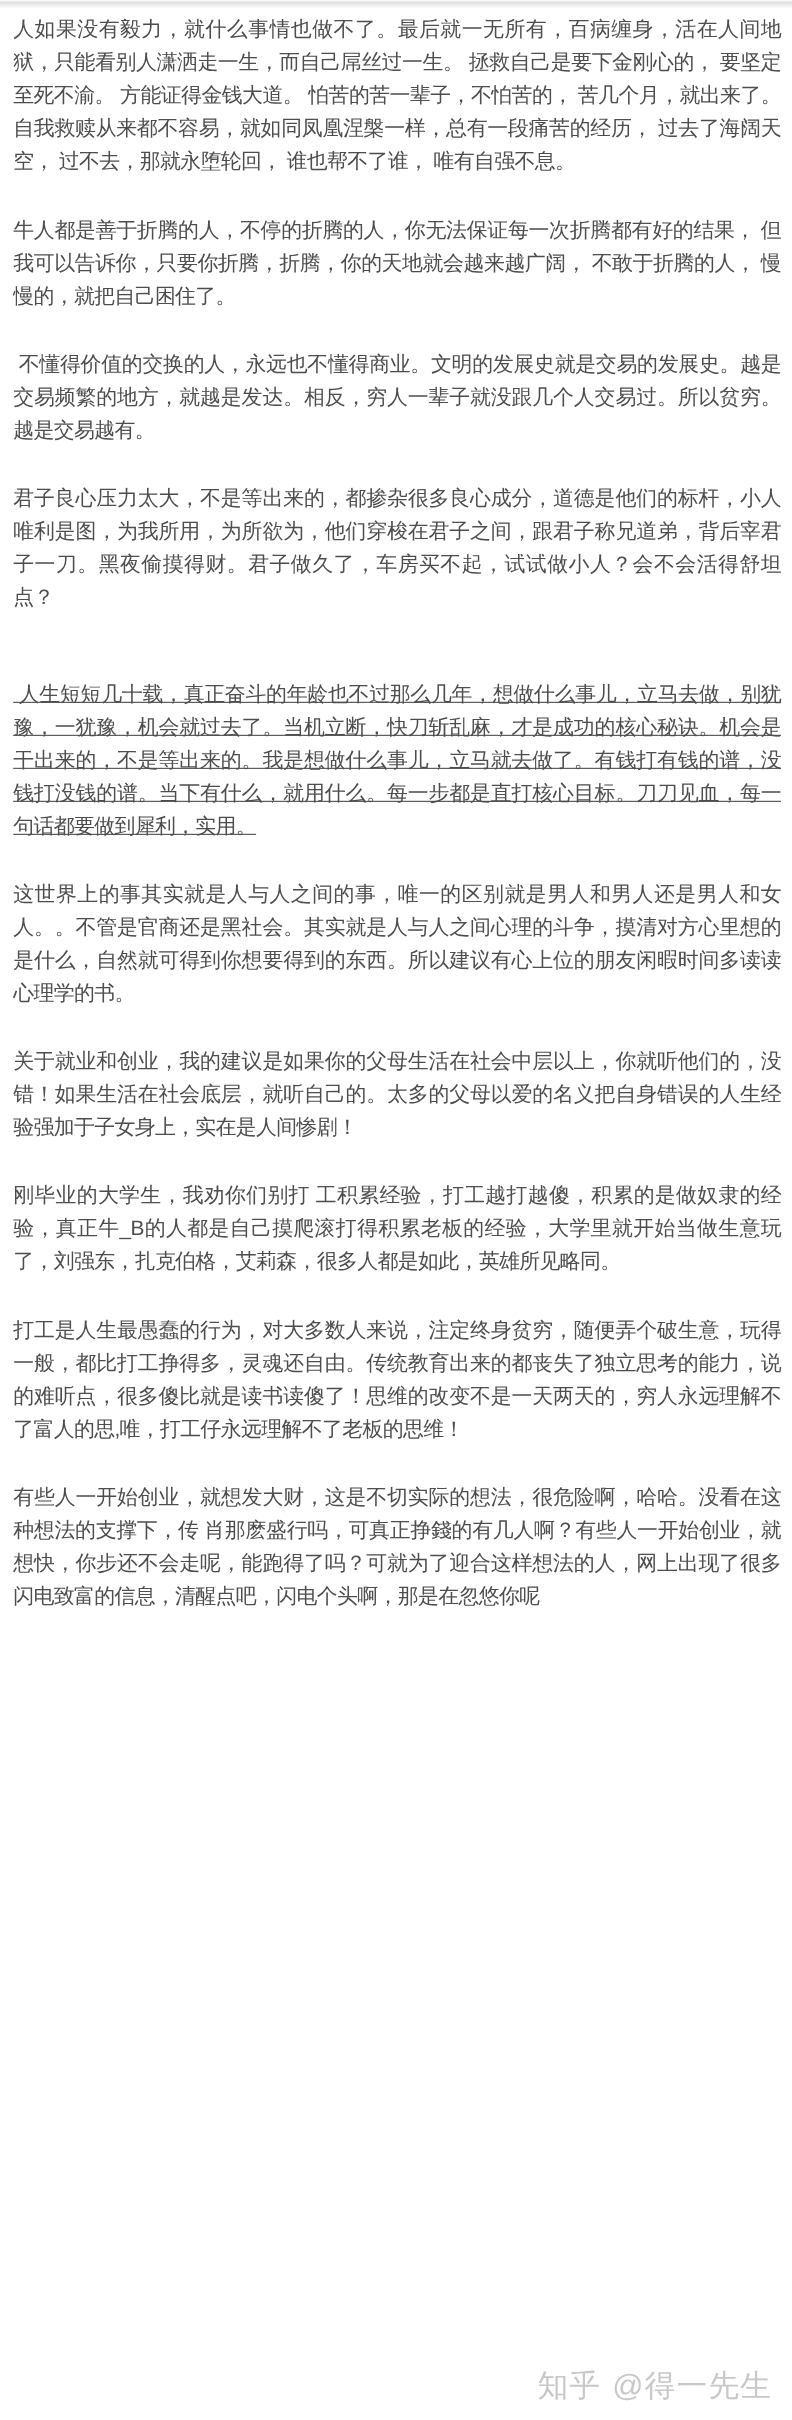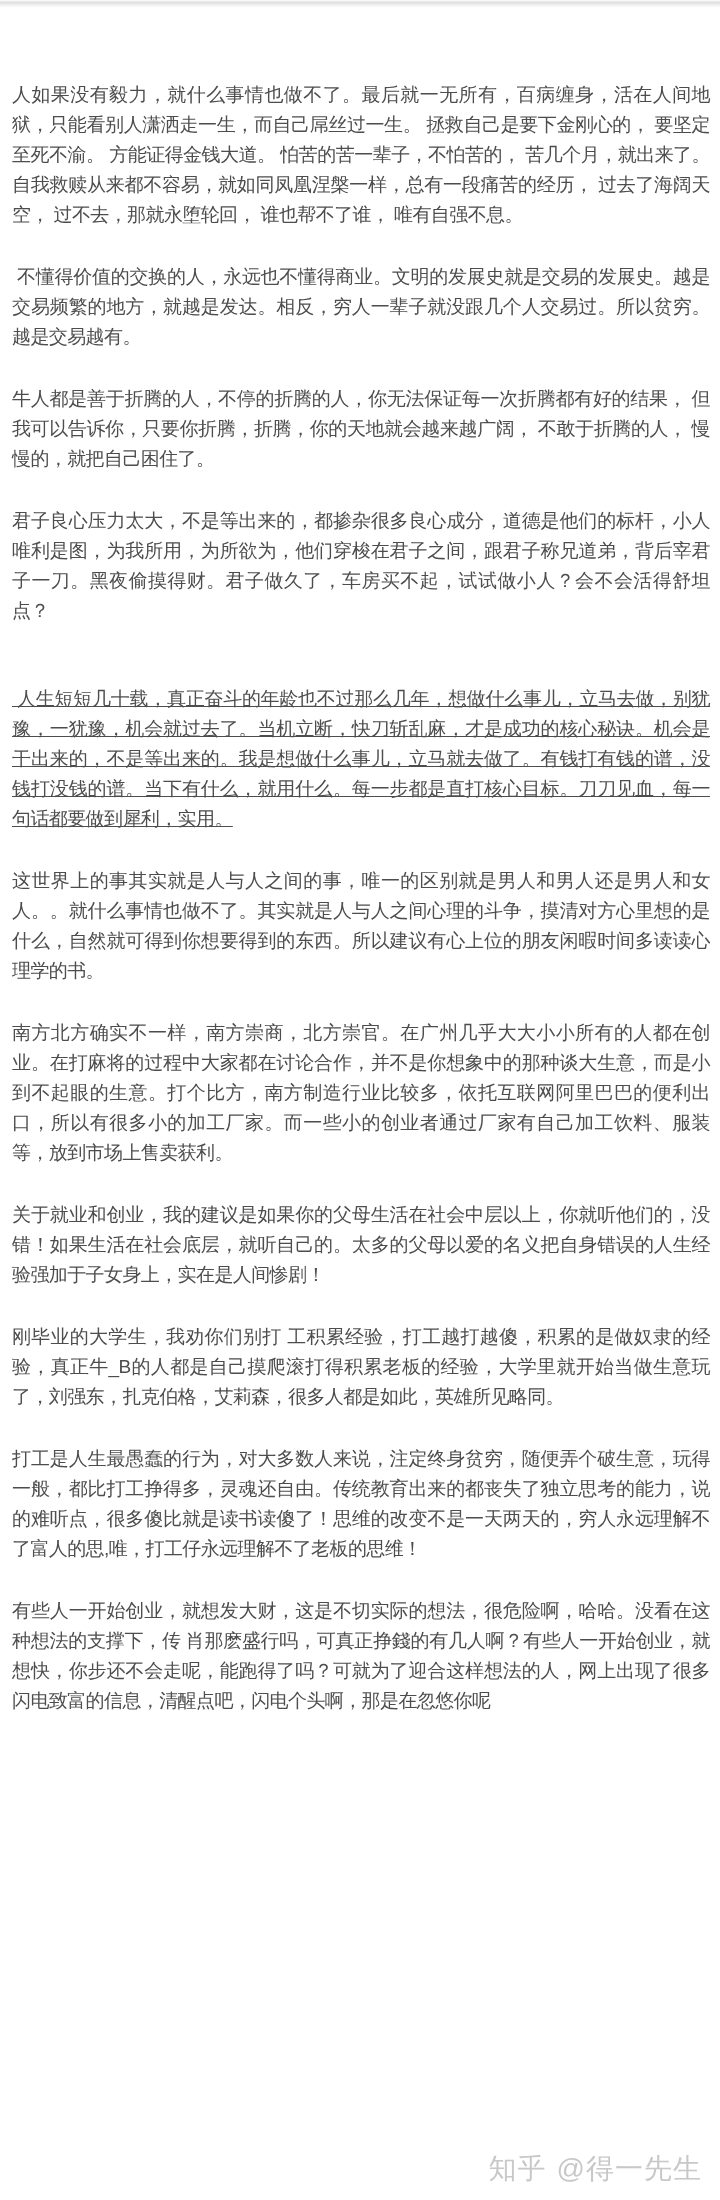--- a/index.html
+++ b/index.html
@@ -15,26 +15,25 @@
     font-family: "Liberation Sans", "DejaVu Sans", sans-serif;
   }
   .top-shade {
     position: absolute;
     top: 0; left: 0; right: 0;
     height: 8px;
     background: linear-gradient(180deg, #ffffff 0%, #dfdfdf 30%, #f2f2f2 65%, #ffffff 100%);
   }
   .article {
     position: relative;
-    padding: 32px 10px 0 12px;
+    padding: 13px 10px 0 12px;
     color: #4d4d4d;
     font-size: 19px;
     letter-spacing: -0.6px;
     line-height: 30px;
-    margin-top: 48px;
   }
   .article p {
     margin: 0 0 32px 0;
     white-space: pre-wrap;
     word-break: break-all;
     text-align: justify;
   }
   .article p.sp1 { margin-top: 28px; }
   .article p.sp2 { margin-top: 58px; text-decoration: underline; }
   .watermark {
@@ -48,26 +47,25 @@
   }
   .watermark .brand { margin-right: 10px; }
 </style>
 </head>
 <body>
 
 <div class="top-shade"></div>
 
 <div class="article">
   <p>人如果没有毅力，就什么事情也做不了。最后就一无所有，百病缠身，活在人间地狱，只能看别人潇洒走一生，而自己屌丝过一生。 拯救自己是要下金刚心的， 要坚定至死不渝。 方能证得金钱大道。 怕苦的苦一辈子，不怕苦的， 苦几个月，就出来了。自我救赎从来都不容易，就如同凤凰涅槃一样，总有一段痛苦的经历， 过去了海阔天空， 过不去，那就永堕轮回， 谁也帮不了谁， 唯有自强不息。</p>
+  <p>牛人都是善于折腾的人，不停的折腾的人，你无法保证每一次折腾都有好的结果， 但我可以告诉你，只要你折腾，折腾，你的天地就会越来越广阔， 不敢于折腾的人， 慢慢的，就把自己困住了。</p>
   <p> 不懂得价值的交换的人，永远也不懂得商业。文明的发展史就是交易的发展史。越是交易频繁的地方，就越是发达。相反，穷人一辈子就没跟几个人交易过。所以贫穷。 越是交易越有。</p>
-  <p>牛人都是善于折腾的人，不停的折腾的人，你无法保证每一次折腾都有好的结果， 但我可以告诉你，只要你折腾，折腾，你的天地就会越来越广阔， 不敢于折腾的人， 慢慢的，就把自己困住了。</p>
   <p class="sp1">君子良心压力太大，不是等出来的，都掺杂很多良心成分，道德是他们的标杆，小人唯利是图，为我所用，为所欲为，他们穿梭在君子之间，跟君子称兄道弟，背后宰君子一刀。黑夜偷摸得财。君子做久了，车房买不起，试试做小人？会不会活得舒坦点？</p>
   <p class="sp2"> 人生短短几十载，真正奋斗的年龄也不过那么几年，想做什么事儿，立马去做，别犹豫，一犹豫，机会就过去了。当机立断，快刀斩乱麻，才是成功的核心秘诀。机会是干出来的，不是等出来的。我是想做什么事儿，立马就去做了。有钱打有钱的谱，没钱打没钱的谱。当下有什么，就用什么。每一步都是直打核心目标。刀刀见血，每一句话都要做到犀利，实用。</p>
-  <p class="sp1">这世界上的事其实就是人与人之间的事，唯一的区别就是男人和男人还是男人和女人。。就什么事情也做不了。其实就是人与人之间心理的斗争，摸清对方心里想的是什么，自然就可得到你想要得到的东西。所以建议有心上位的朋友闲暇时间多读读心理学的书。</p>
-  <p class="sp1">南方北方确实不一样，南方崇商，北方崇官。在广州几乎大大小小所有的人都在创业。在打麻将的过程中大家都在讨论合作，并不是你想象中的那种谈大生意，而是小到不起眼的生意。打个比方，南方制造行业比较多，依托互联网阿里巴巴的便利出口，所以有很多小的加工厂家。而一些小的创业者通过厂家有自己加工饮料、服装等，放到市场上售卖获利。</p>
+  <p class="sp1">这世界上的事其实就是人与人之间的事，唯一的区别就是男人和男人还是男人和女人。。不管是官商还是黑社会。其实就是人与人之间心理的斗争，摸清对方心里想的是什么，自然就可得到你想要得到的东西。所以建议有心上位的朋友闲暇时间多读读心理学的书。</p>
   <p>关于就业和创业，我的建议是如果你的父母生活在社会中层以上，你就听他们的，没错！如果生活在社会底层，就听自己的。太多的父母以爱的名义把自身错误的人生经验强加于子女身上，实在是人间惨剧！</p>
   <p>刚毕业的大学生，我劝你们别打 工积累经验，打工越打越傻，积累的是做奴隶的经验，真正牛_B的人都是自己摸爬滚打得积累老板的经验，大学里就开始当做生意玩了，刘强东，扎克伯格，艾莉森，很多人都是如此，英雄所见略同。</p>
   <p>打工是人生最愚蠢的行为，对大多数人来说，注定终身贫穷，随便弄个破生意，玩得一般，都比打工挣得多，灵魂还自由。传统教育出来的都丧失了独立思考的能力，说的难听点，很多傻比就是读书读傻了！思维的改变不是一天两天的，穷人永远理解不了富人的思,唯，打工仔永远理解不了老板的思维！</p>
   <p>有些人一开始创业，就想发大财，这是不切实际的想法，很危险啊，哈哈。没看在这种想法的支撑下，传 肖那麽盛行吗，可真正挣錢的有几人啊？有些人一开始创业，就想快，你步还不会走呢，能跑得了吗？可就为了迎合这样想法的人，网上出现了很多闪电致富的信息，清醒点吧，闪电个头啊，那是在忽悠你呢</p>
 </div>
 
 <div class="watermark">
   <span class="brand">知乎</span><span>@得一先生</span>
 </div>
 

